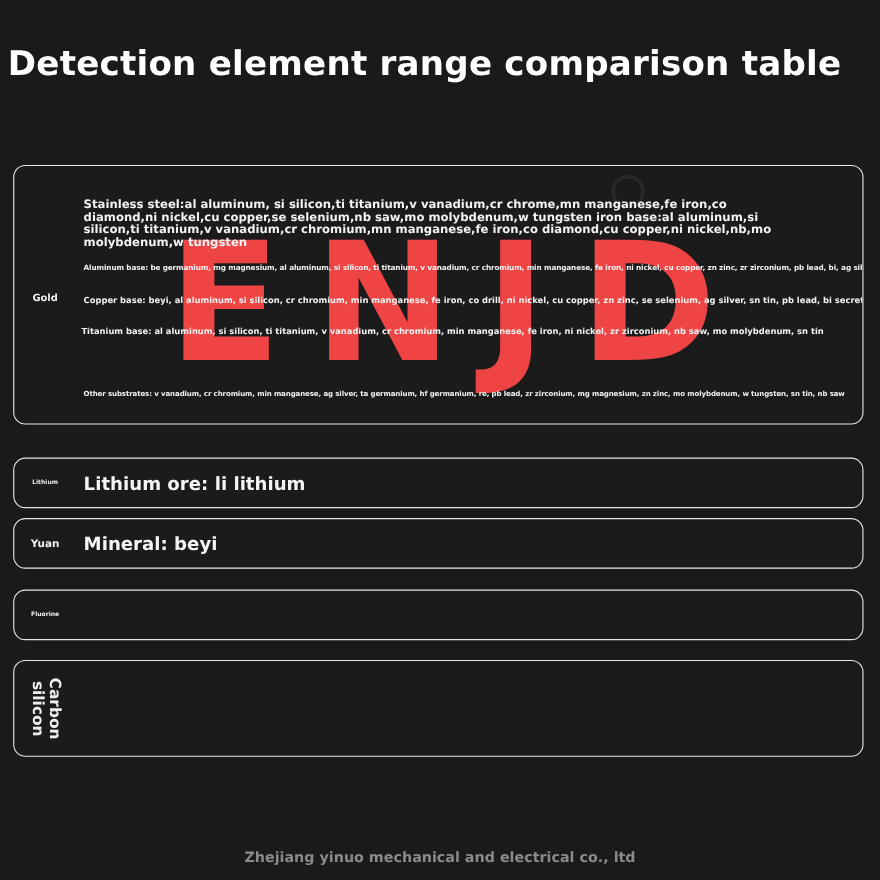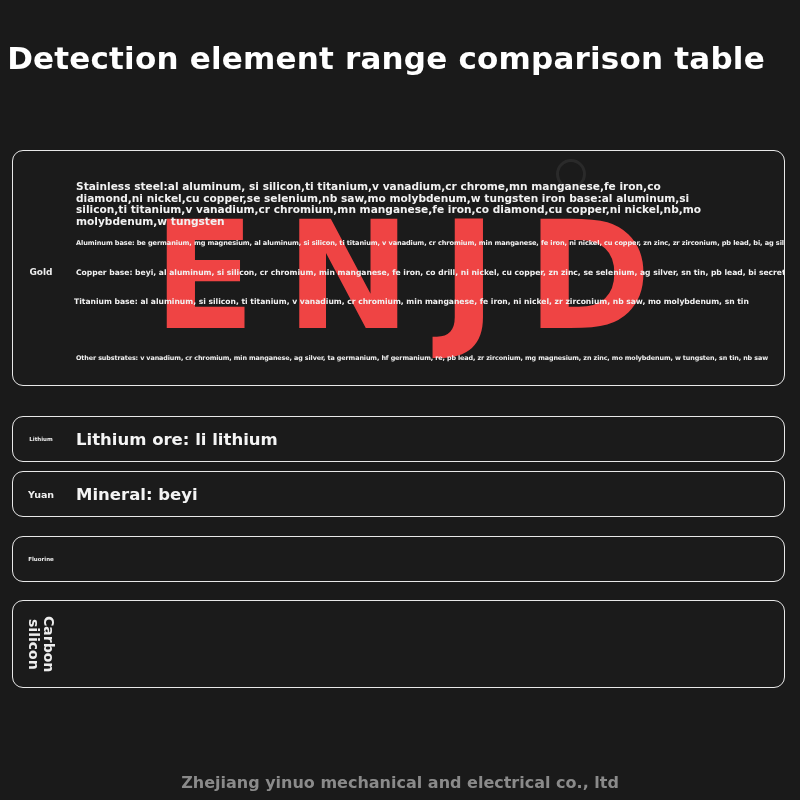--- a/index.html
+++ b/index.html
@@ -140,21 +140,21 @@
       line-height: 15px;
       text-align: center;
     }
 
     .footer {
       position: absolute;
       top: 773px;
       left: 0;
       width: 800px;
       text-align: center;
-      font-size: 16px;
+      font-size: 13px;
       font-weight: bold;
       color: #8a8a8a;
     }
   </style>
 </head>
 <body>
 
 <div class="title">Detection element range comparison table</div>
 
 <div class="card" id="card-gold">

